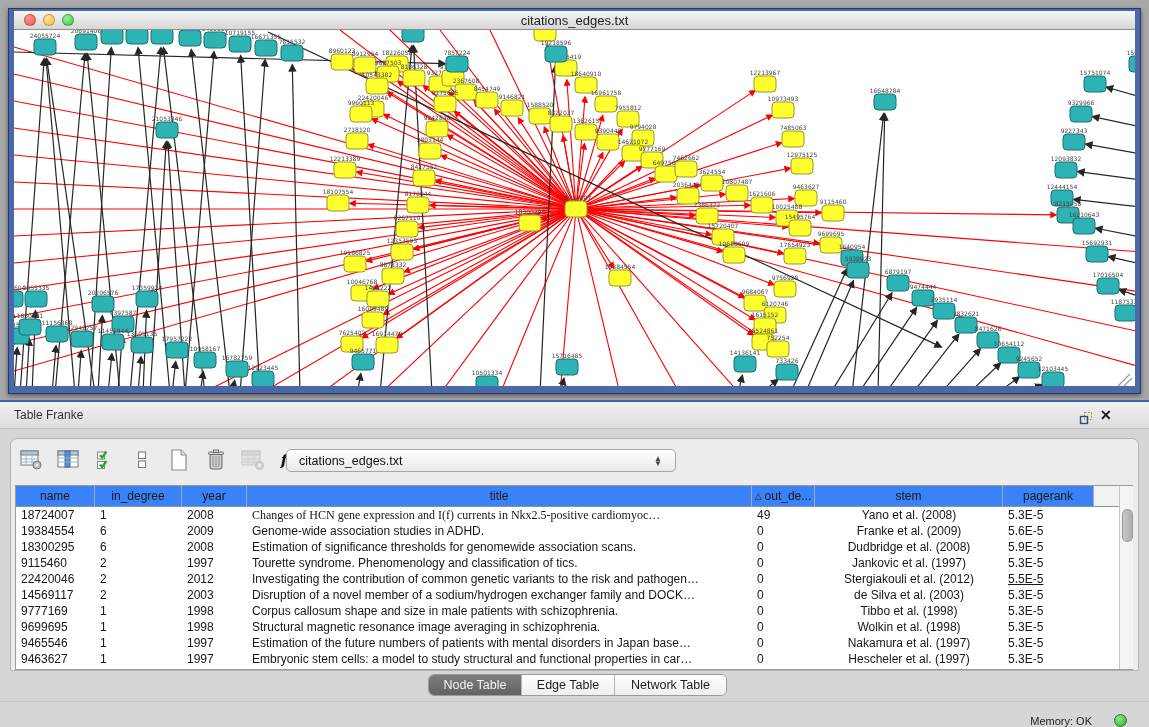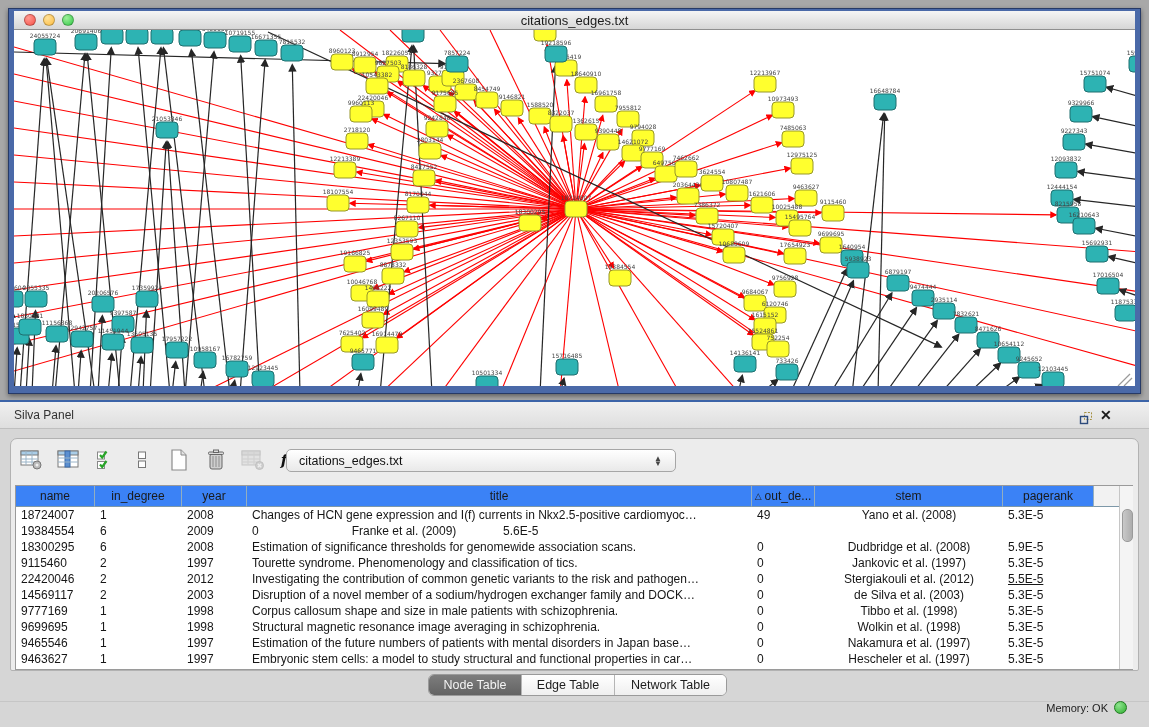--- a/index.html
+++ b/index.html
@@ -64,21 +64,21 @@
 
   
   .tabbar{position:absolute;left:428px;top:674px;height:20px;display:flex;border:1px solid #9a9a9a;border-radius:6px;overflow:hidden;background:#fff;}
   .tab{height:20px;display:flex;align-items:center;justify-content:center;font-size:12.5px;color:#1c1c1c;
     background:linear-gradient(#ffffff,#efefef);cursor:pointer;border-left:1px solid #b5b5b5;}
   .tab:first-child{border-left:none;}
   .tab.sel{background:linear-gradient(#7d7d7d,#636363);color:#f4f4f4;}
 
   
   .status-line{position:absolute;left:0;top:701px;width:1149px;height:1px;background:#c6c6c6;}
-  .status{position:absolute;right:22px;bottom:13px;display:flex;align-items:center;gap:6px;}
+  .status{position:absolute;right:22px;bottom:0;display:flex;align-items:center;gap:22px;}
   .status-label{font-size:11px;color:#222;}
   .mem-dot{width:13px;height:13px;border-radius:50%;box-sizing:border-box;
     background:radial-gradient(circle at 35% 30%,#8fe58f,#2fae2f);border:1px solid #1f7a1f;}
 </style>
 </head>
 <body>
 
 <div class="net-frame">
   <div class="net-titlebar">
     <div class="traffic">
@@ -520,21 +520,21 @@
       <g stroke="#9a9a9a" stroke-width="1.2">
         <line x1="1118" y1="384" x2="1130" y2="372"></line>
         <line x1="1124" y1="384" x2="1132" y2="376"></line>
       </g>
     </svg>
   </div>
 </div>
 
 <div class="blue-divider"></div>
 <div class="panel-header">
-  <div class="panel-title">Silva Panel</div>
+  <div class="panel-title">Table Franke</div>
   <div class="ph-float">
     <svg width="14" height="14" viewBox="0 0 14 14">
       <rect x="5.5" y="1.5" width="7" height="7" fill="none" stroke="#a58f3d" stroke-width="1" stroke-dasharray="2 1.4"></rect>
       <rect x="1.5" y="5.5" width="7" height="7" fill="none" stroke="#2c4a7c" stroke-width="1.4"></rect>
     </svg>
   </div>
   <div class="ph-close">✕</div>
 </div>
 <div class="main-bg"></div>
 <div class="inset"></div>
@@ -632,29 +632,30 @@
       <div class="hcell" style="width: 91px;">
         <span>pagerank</span>
       </div>
       <div class="hfill"></div>
     </div>
   <div id="grid-body">
       <div class="grid-row">
         <div class="cell" style="width: 79px;">18724007</div>
         <div class="cell" style="width: 87px;">1</div>
         <div class="cell" style="width: 65px;">2008</div>
-        <div class="cell" style="width: 505px;">Changes of HCN gene expression and I(f) currents in Nkx2.5-positive cardiomyoc…</div>
+        <div class="cell" style="width: 505px; font-family: Liberation Serif, serif;">Changes of HCN gene expression and I(f) currents in Nkx2.5-positive cardiomyoc…</div>
         <div class="cell" style="width: 63px;">49</div>
         <div class="cell center" style="width: 188px;">Yano et al. (2008)</div>
         <div class="cell" style="width: 91px;">5.3E-5</div>
       </div>
       <div class="grid-row">
         <div class="cell" style="width: 79px;">19384554</div>
         <div class="cell" style="width: 87px;">6</div>
         <div class="cell" style="width: 65px;">2009</div>
+        <div class="cell" style="width: 505px;">Genome-wide association studies in ADHD.</div>
         <div class="cell" style="width: 63px;">0</div>
         <div class="cell center" style="width: 188px;">Franke et al. (2009)</div>
         <div class="cell" style="width: 91px;">5.6E-5</div>
       </div>
       <div class="grid-row">
         <div class="cell" style="width: 79px;">18300295</div>
         <div class="cell" style="width: 87px;">6</div>
         <div class="cell" style="width: 65px;">2008</div>
         <div class="cell" style="width: 505px;">Estimation of significance thresholds for genomewide association scans.</div>
         <div class="cell" style="width: 63px;">0</div>

